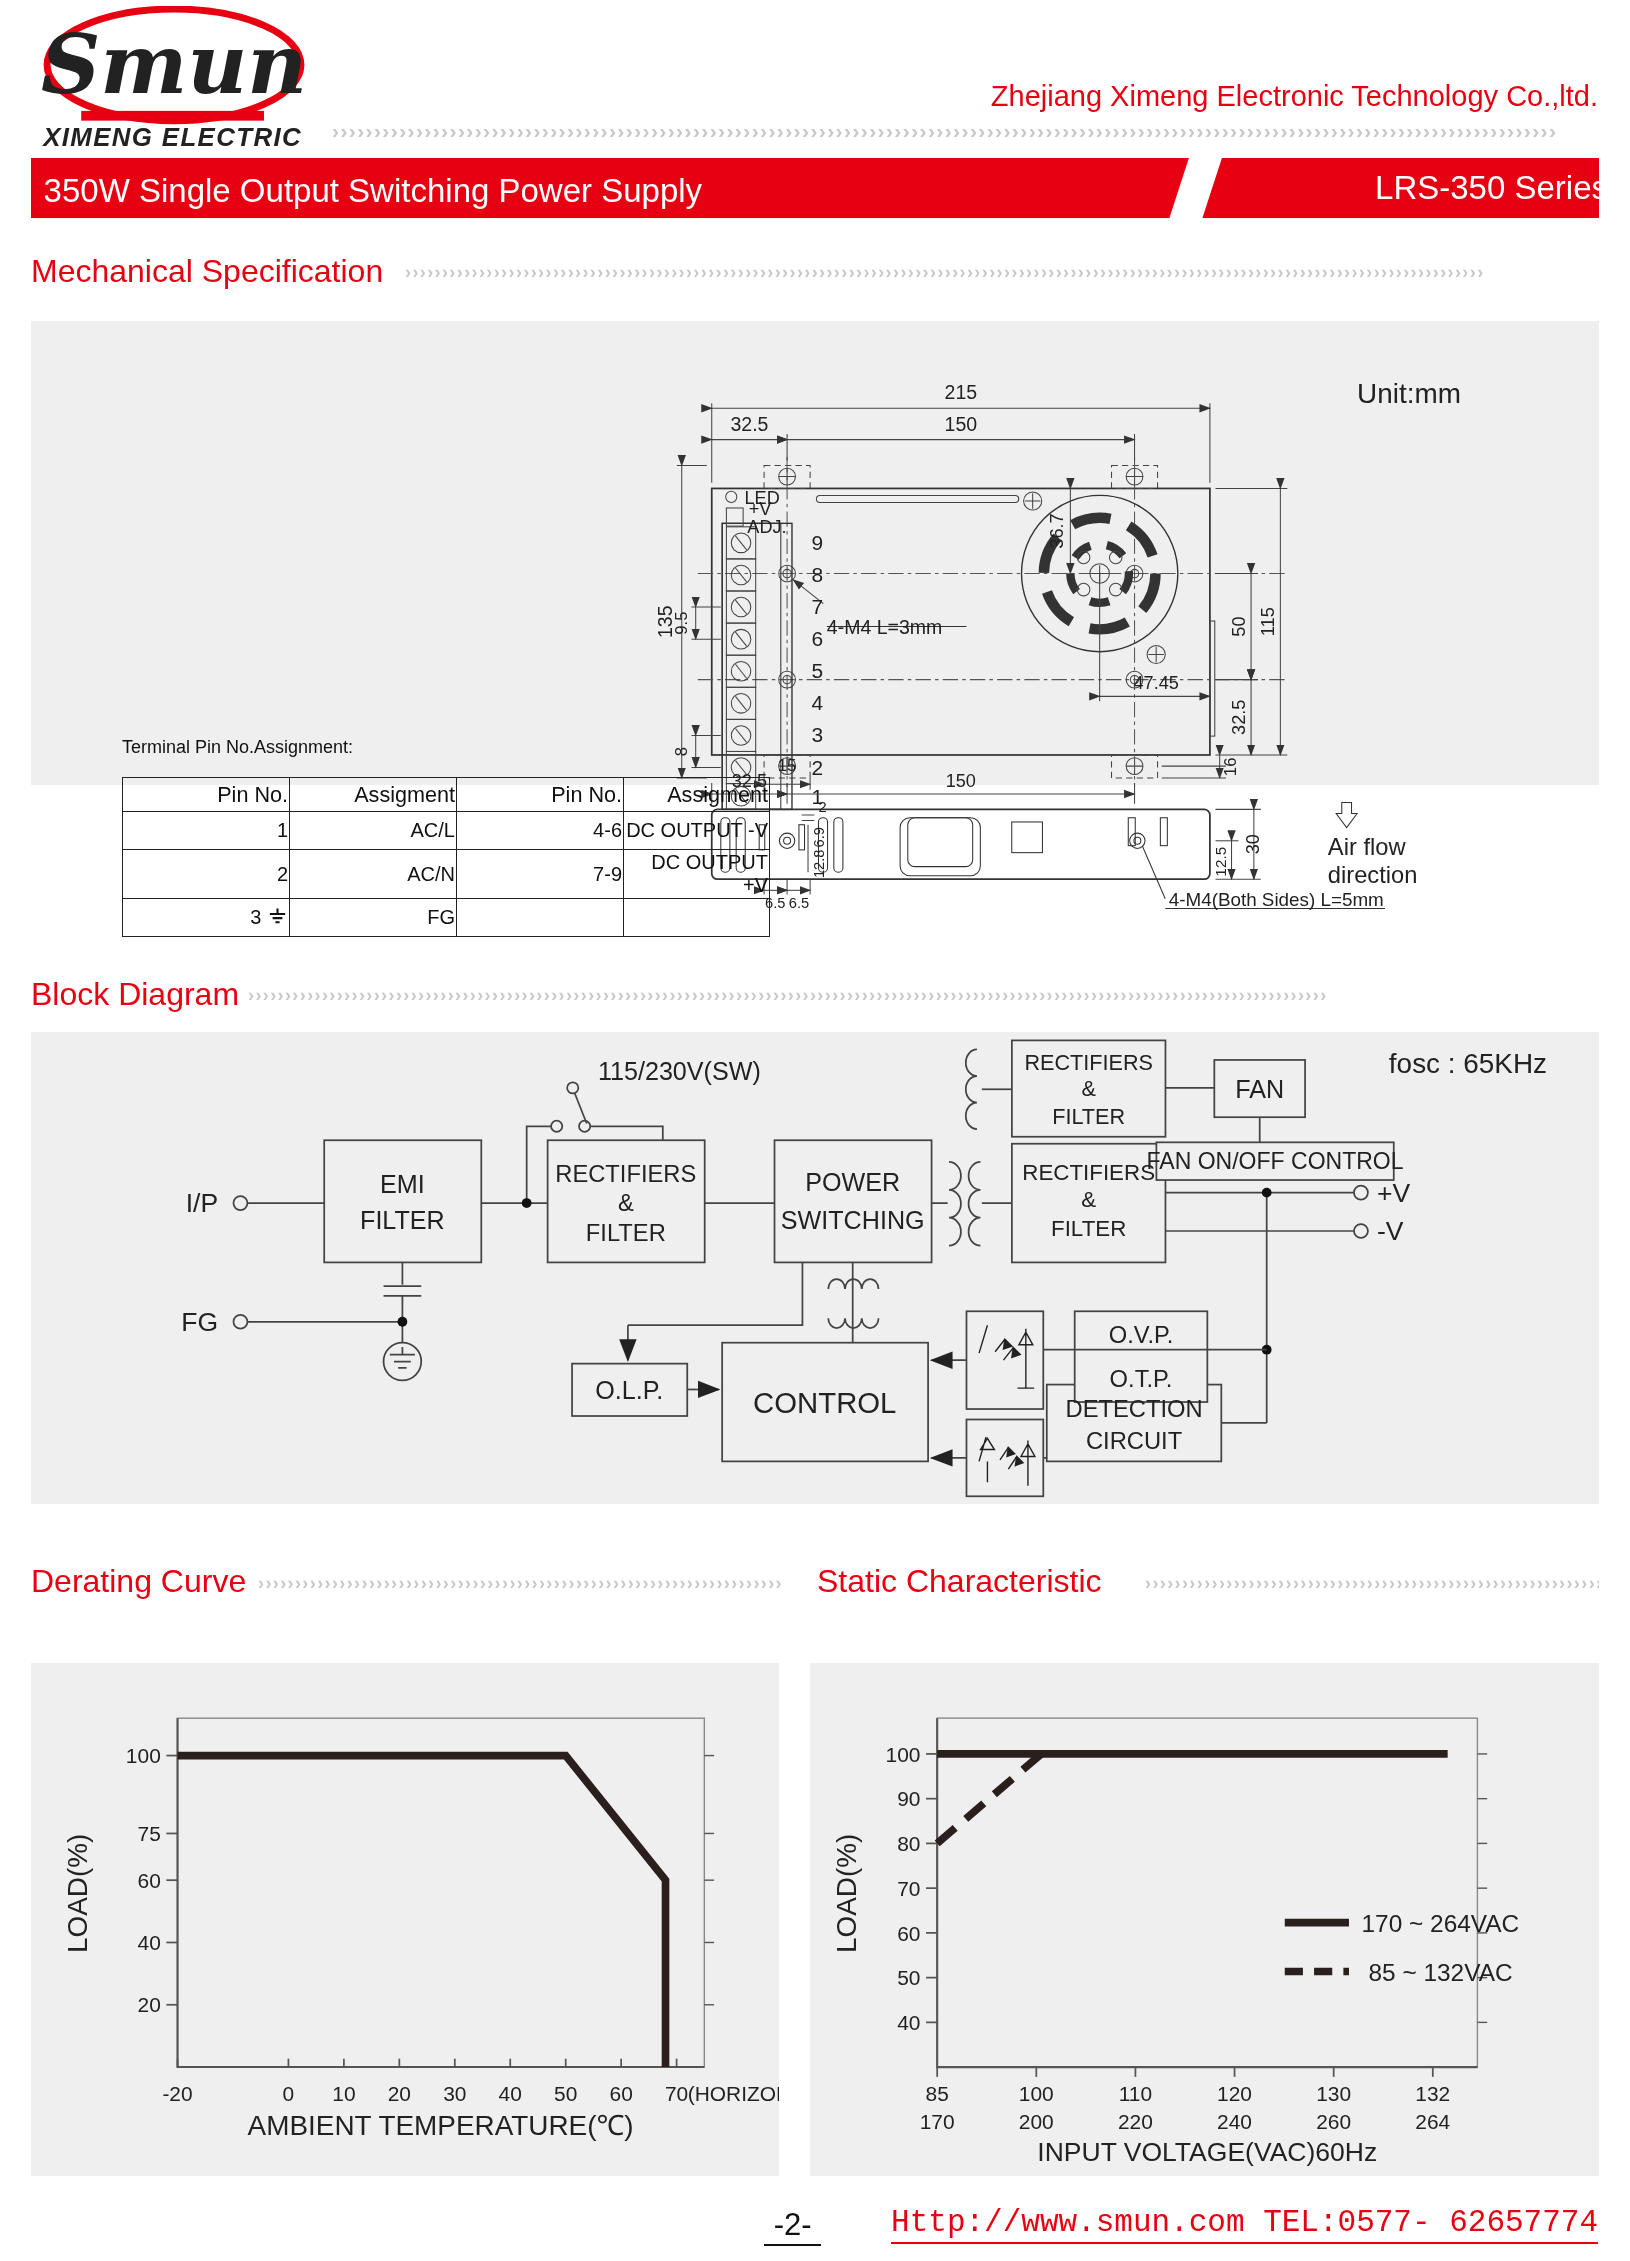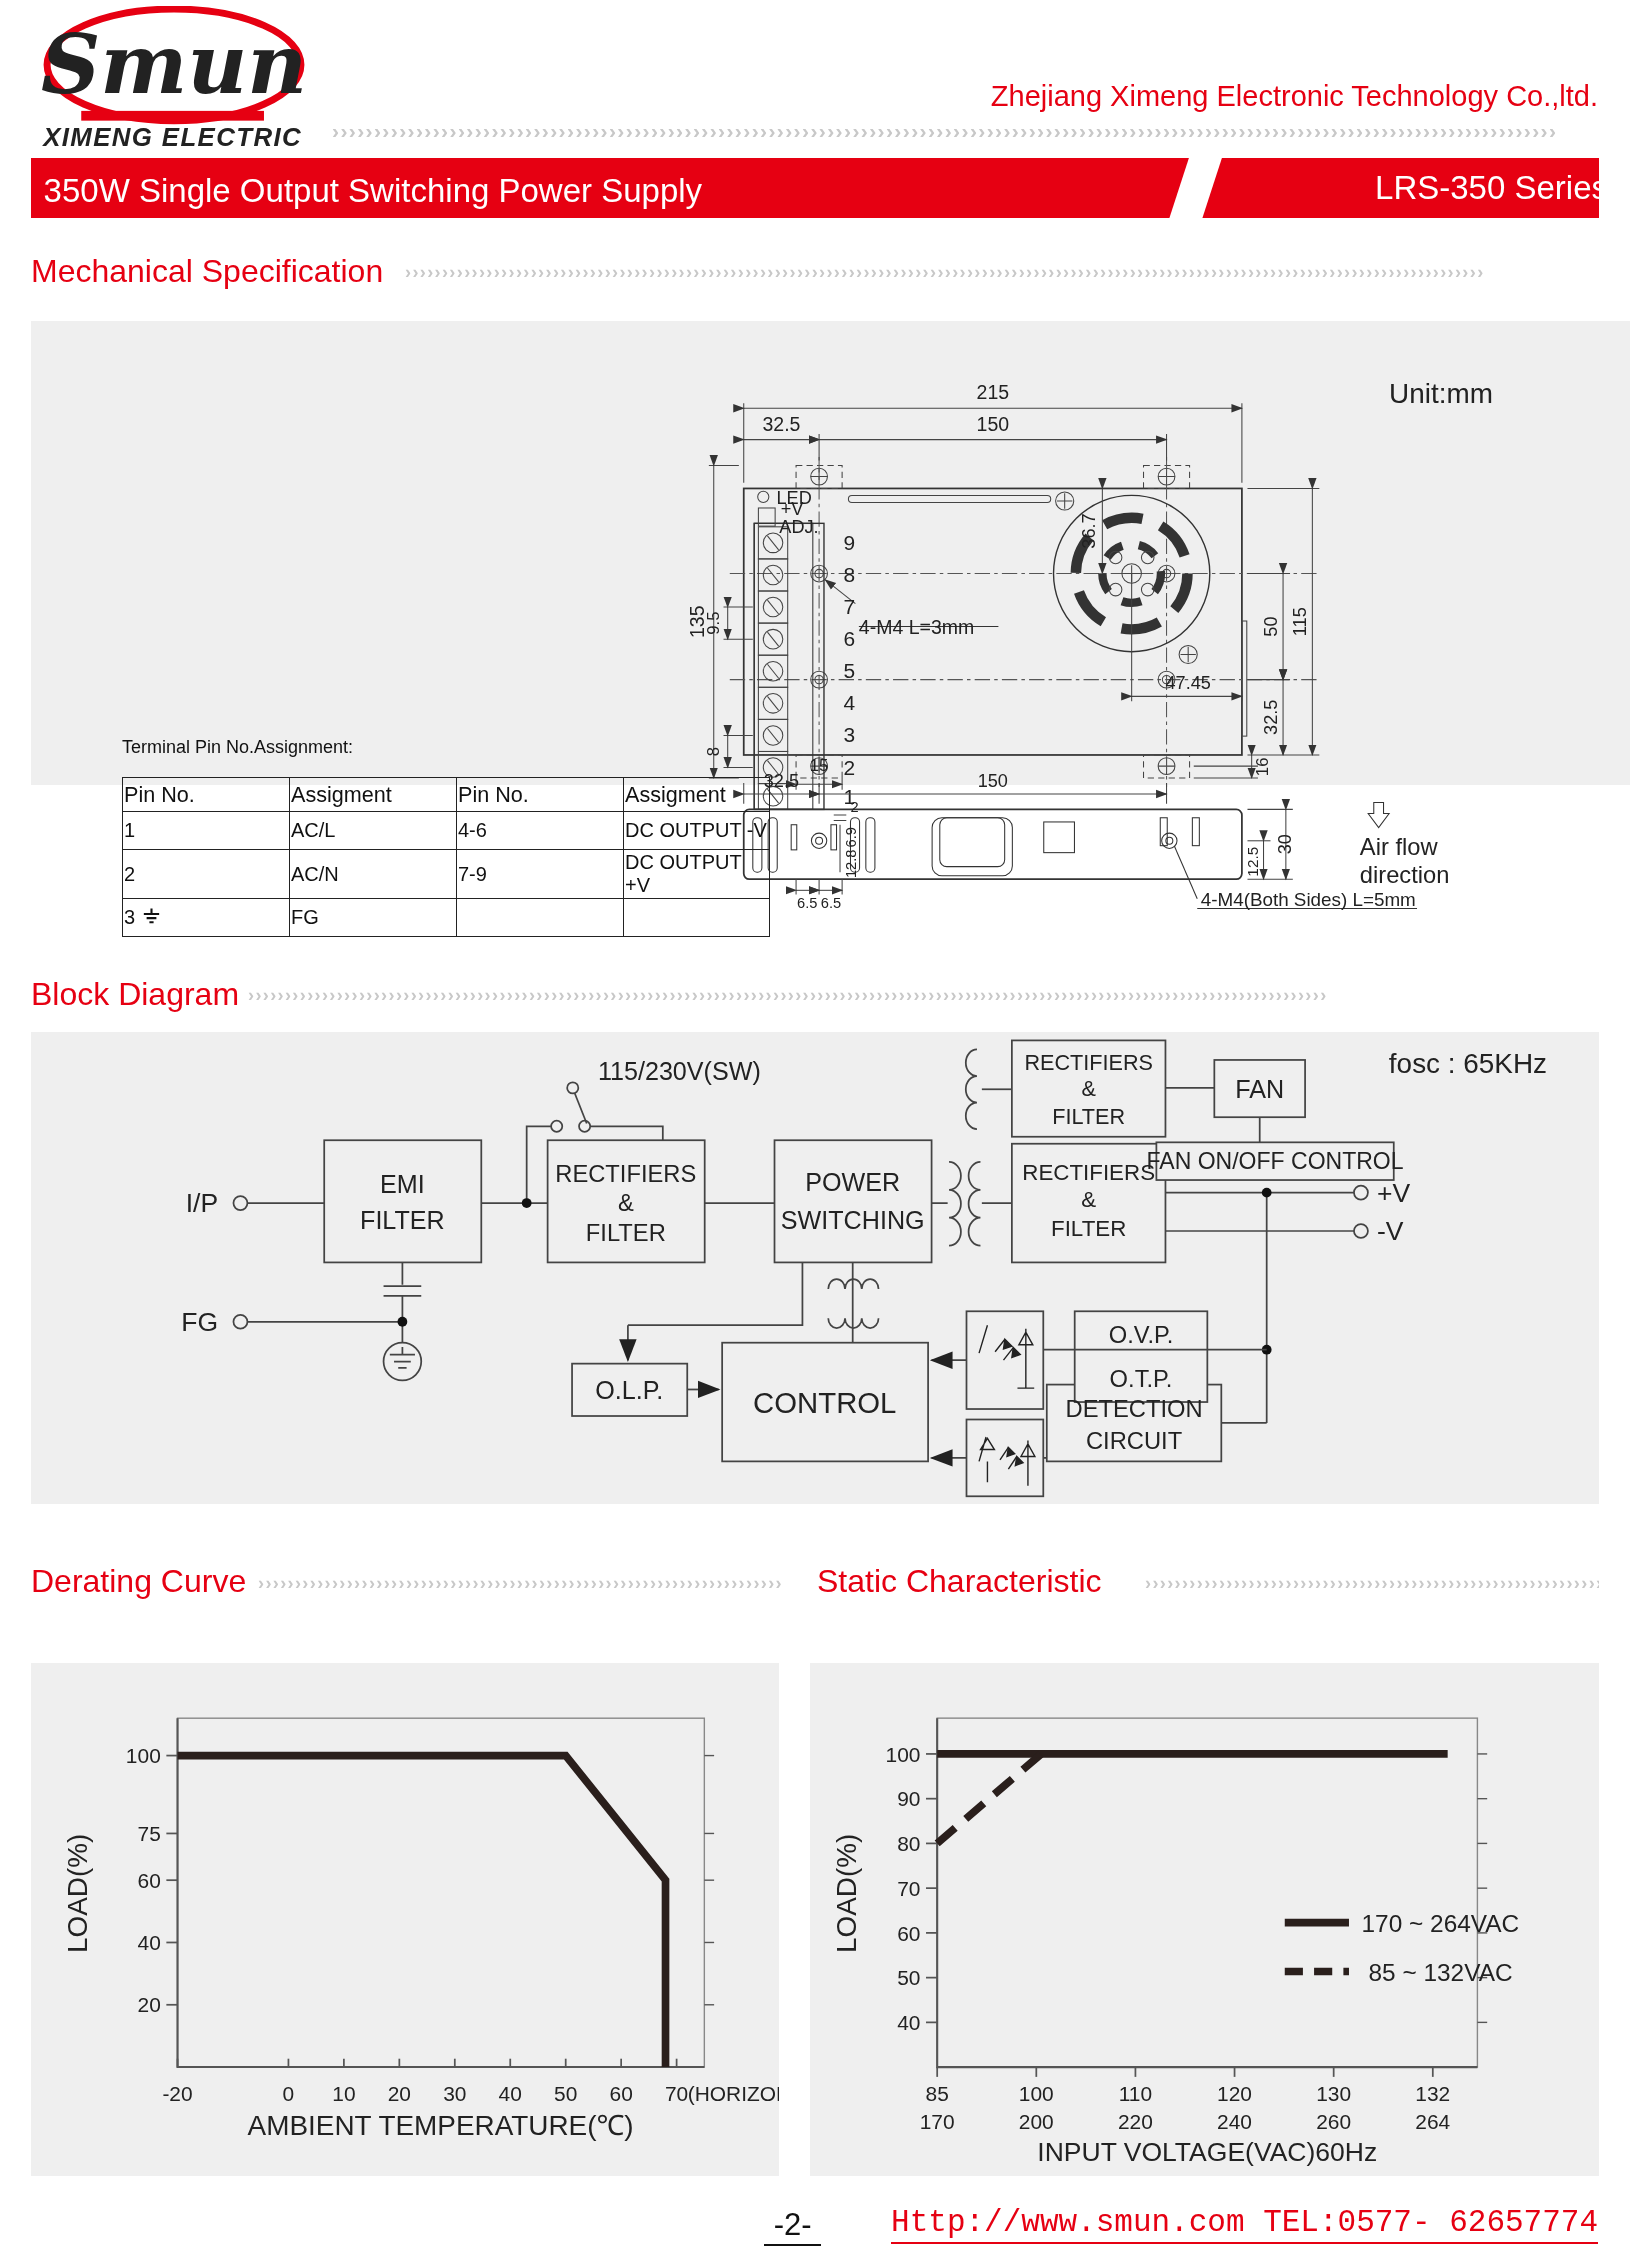--- a/index.html
+++ b/index.html
@@ -13,21 +13,21 @@
   .banner{position:absolute;left:31px;top:158px;width:1568px;height:60px;background:#e60012;}
   .banner-slash{position:absolute;left:1148px;top:-2.8px;width:33px;height:67px;background:#ffffff;
         transform:skewX(-18deg);}
   .banner-text{position:absolute;left:12.6px;top:3px;height:60px;line-height:60px;color:#fff;font-size:33px;}
   .banner-series{position:absolute;left:1186px;top:0;width:391px;height:60px;line-height:60px;
         color:#fff;font-size:33px;text-align:right;}
   .company{position:absolute;right:32px;top:80px;font-size:29px;color:#e60012;}
   .pintable{position:absolute;left:122px;top:737px;}
   .pintable .t-title{font-size:18px;color:#111;margin-bottom:19px;}
   .pintable table{border-collapse:collapse;}
-  .pintable td,.pintable th{border:1.4px solid #222;text-align:left;color:#111;
+  .pintable td,.pintable th{border:1.4px solid #222;text-align:right;color:#111;
         font-weight:normal;font-size:20px;}
   .pintable th{height:31px;font-size:21.6px;}
   .pintable td{height:35px;}
   svg{font-family:"Liberation Sans",sans-serif;}
   svg text{fill:#222;}
   .footer-page{position:absolute;left:764px;top:2207px;font-size:31px;color:#111;
         border-bottom:2.8px solid #111;padding:0 9.8px 1.4px 9.8px;}
   .footer-link{position:absolute;right:32px;top:2205px;font-size:31px;color:#e60012;
         border-bottom:2.1px solid #e60012;padding-bottom:2.1px;font-family:Liberation Mono, monospace;}
 </style>
@@ -49,21 +49,21 @@
 
   <div class="banner">
     <div class="banner-text">350W Single Output Switching Power Supply</div>
     <div class="banner-slash"></div>
     <div class="banner-series">LRS-350  Series</div>
   </div>
 
   <div class="sec-title" style="left:31px;top:253px;">Mechanical Specification</div>
   <div class="chev" style="left:405px;top:262px;width:1193px;font-size:18px;">››››››››››››››››››››››››››››››››››››››››››››››››››››››››››››››››››››››››››››››››››››››››››››››››››››››››››››››››››››››››››››››››››››››››››››››››››</div>
 
-  <div class="graybox" style="left:31px;top:321px;width:1568px;height:464px;padding-left:32px;">
+  <div class="graybox" style="left:31px;top:321px;width:1568px;height:464px;">
     <svg width="1568" height="607" viewBox="0 0 2246 870">
       <defs>
         <marker id="ma" markerWidth="12" markerHeight="10" refX="10" refY="5" orient="auto">
           <path d="M0,1 L11,5 L0,9 z" fill="#333"></path>
         </marker>
       </defs>
       <g stroke="#444" stroke-width="1.5" fill="none">
 
         <rect x="975" y="240" width="714" height="382" stroke="#333" stroke-width="2.5"></rect>
         <rect x="1125" y="250" width="290" height="10" rx="5"></rect>

